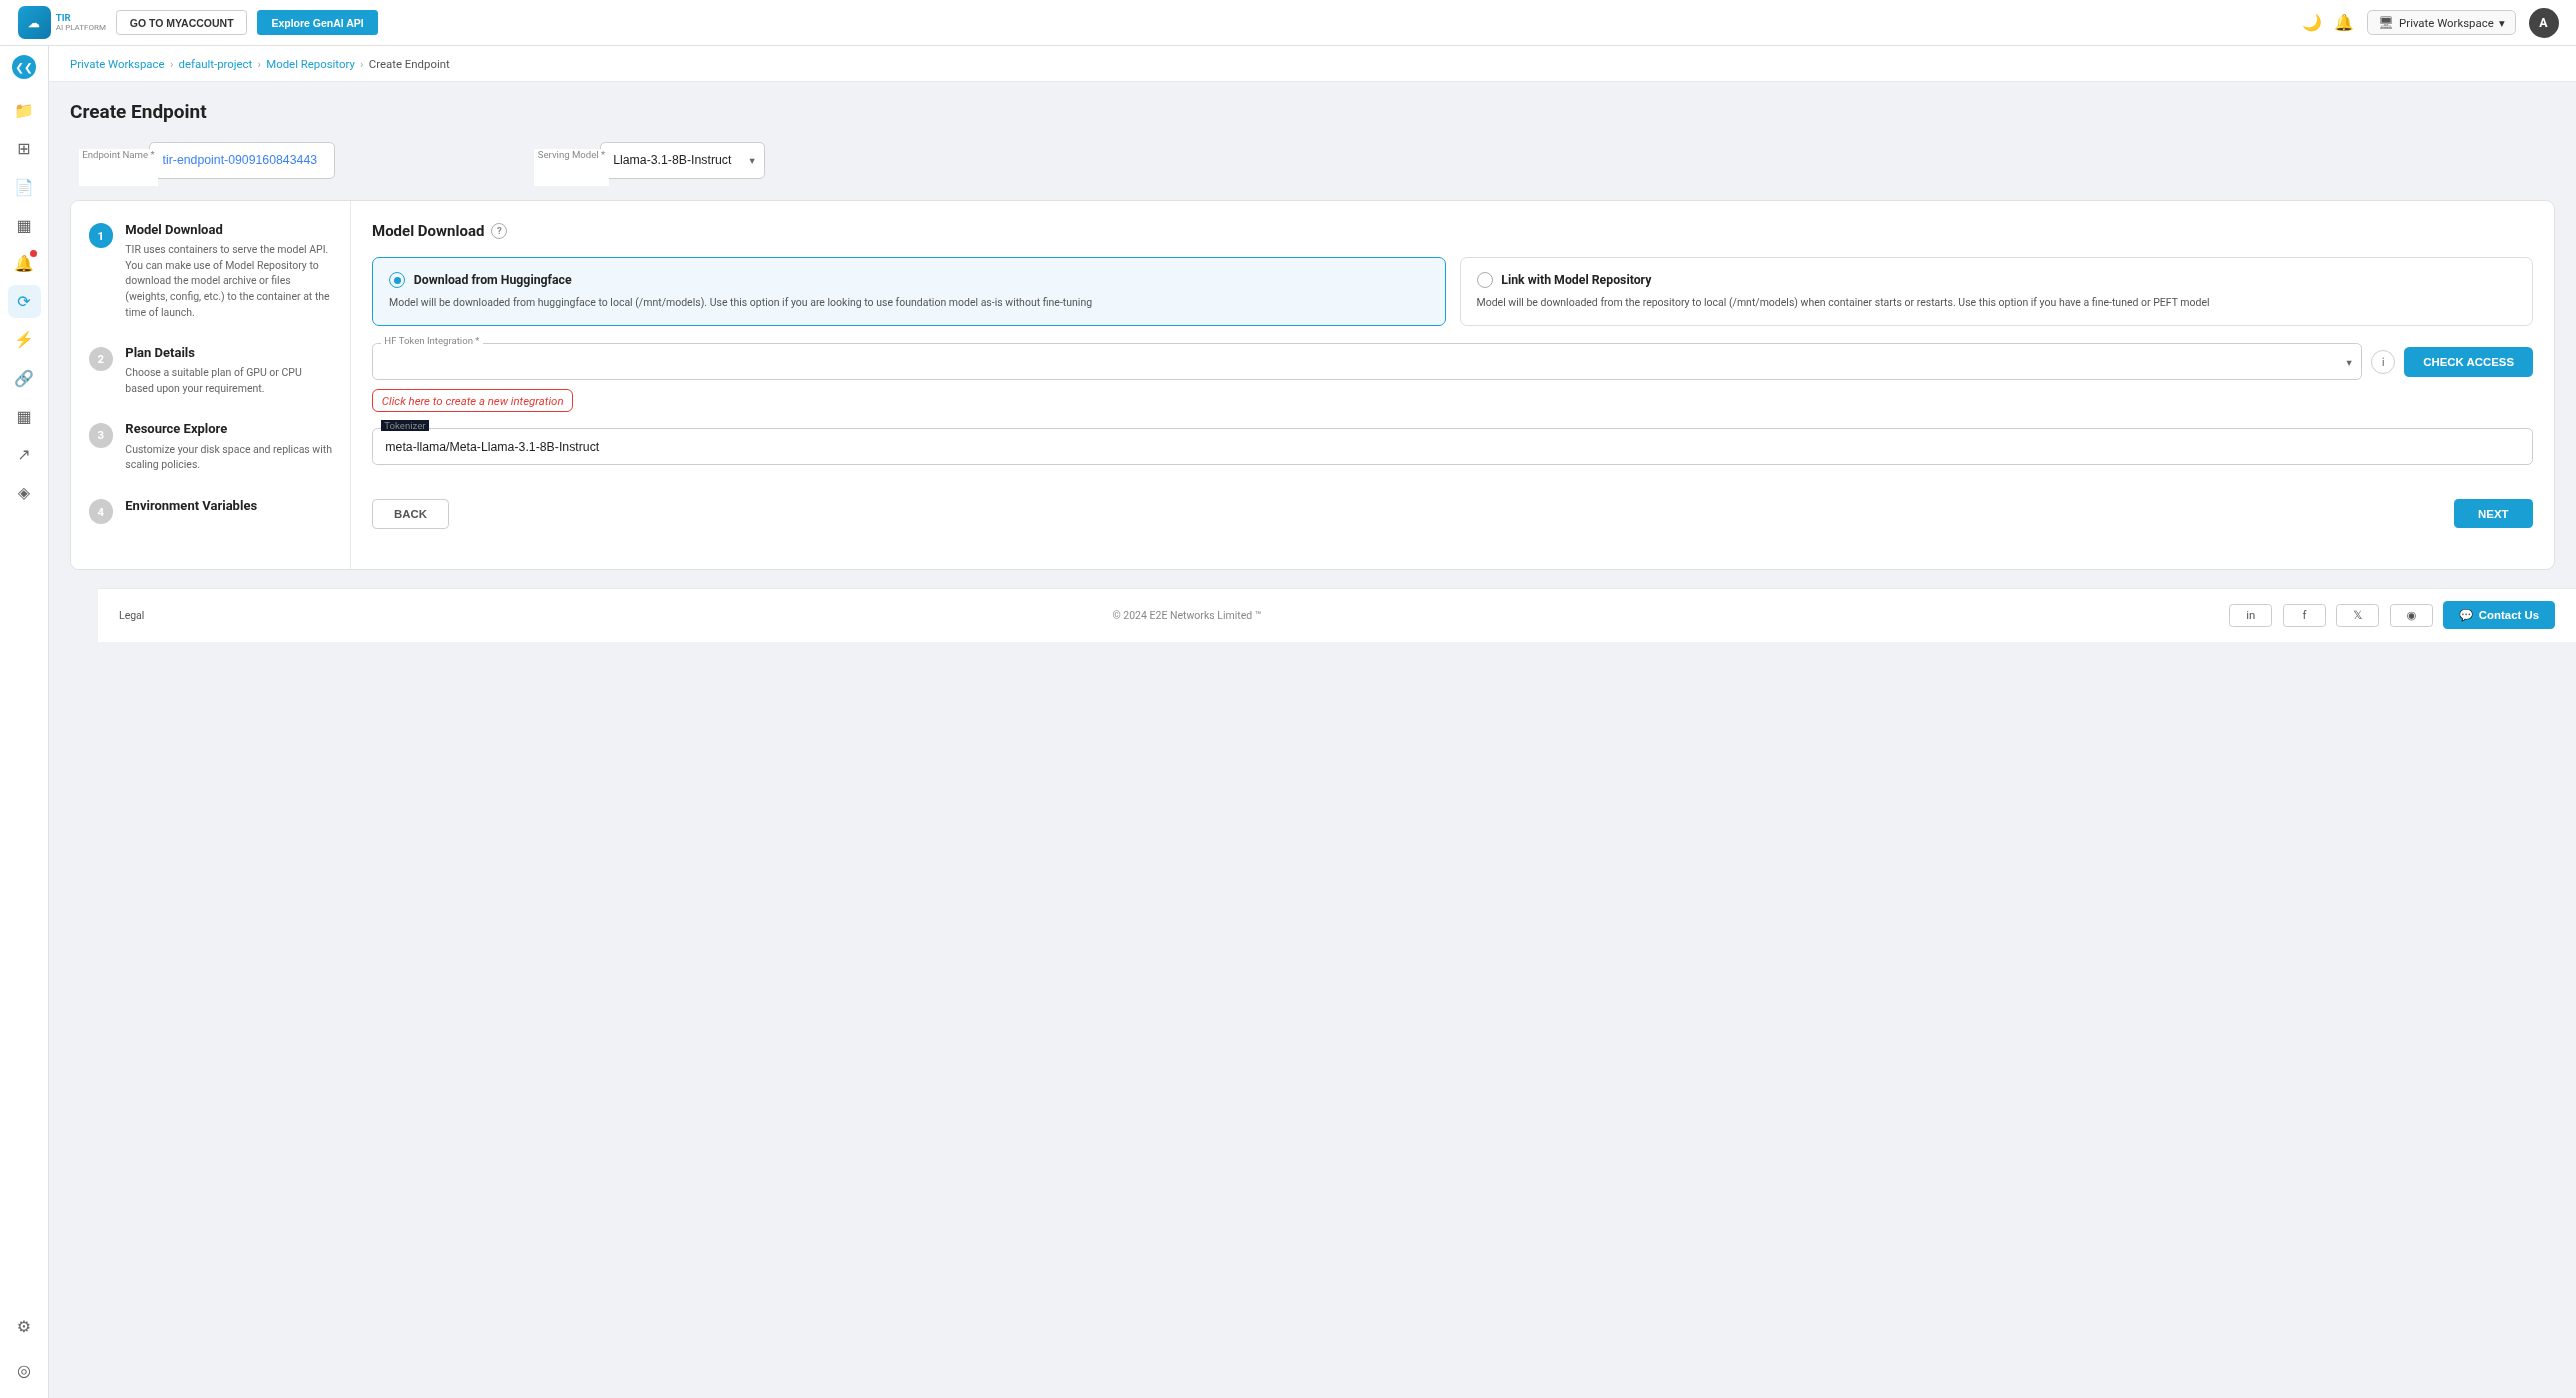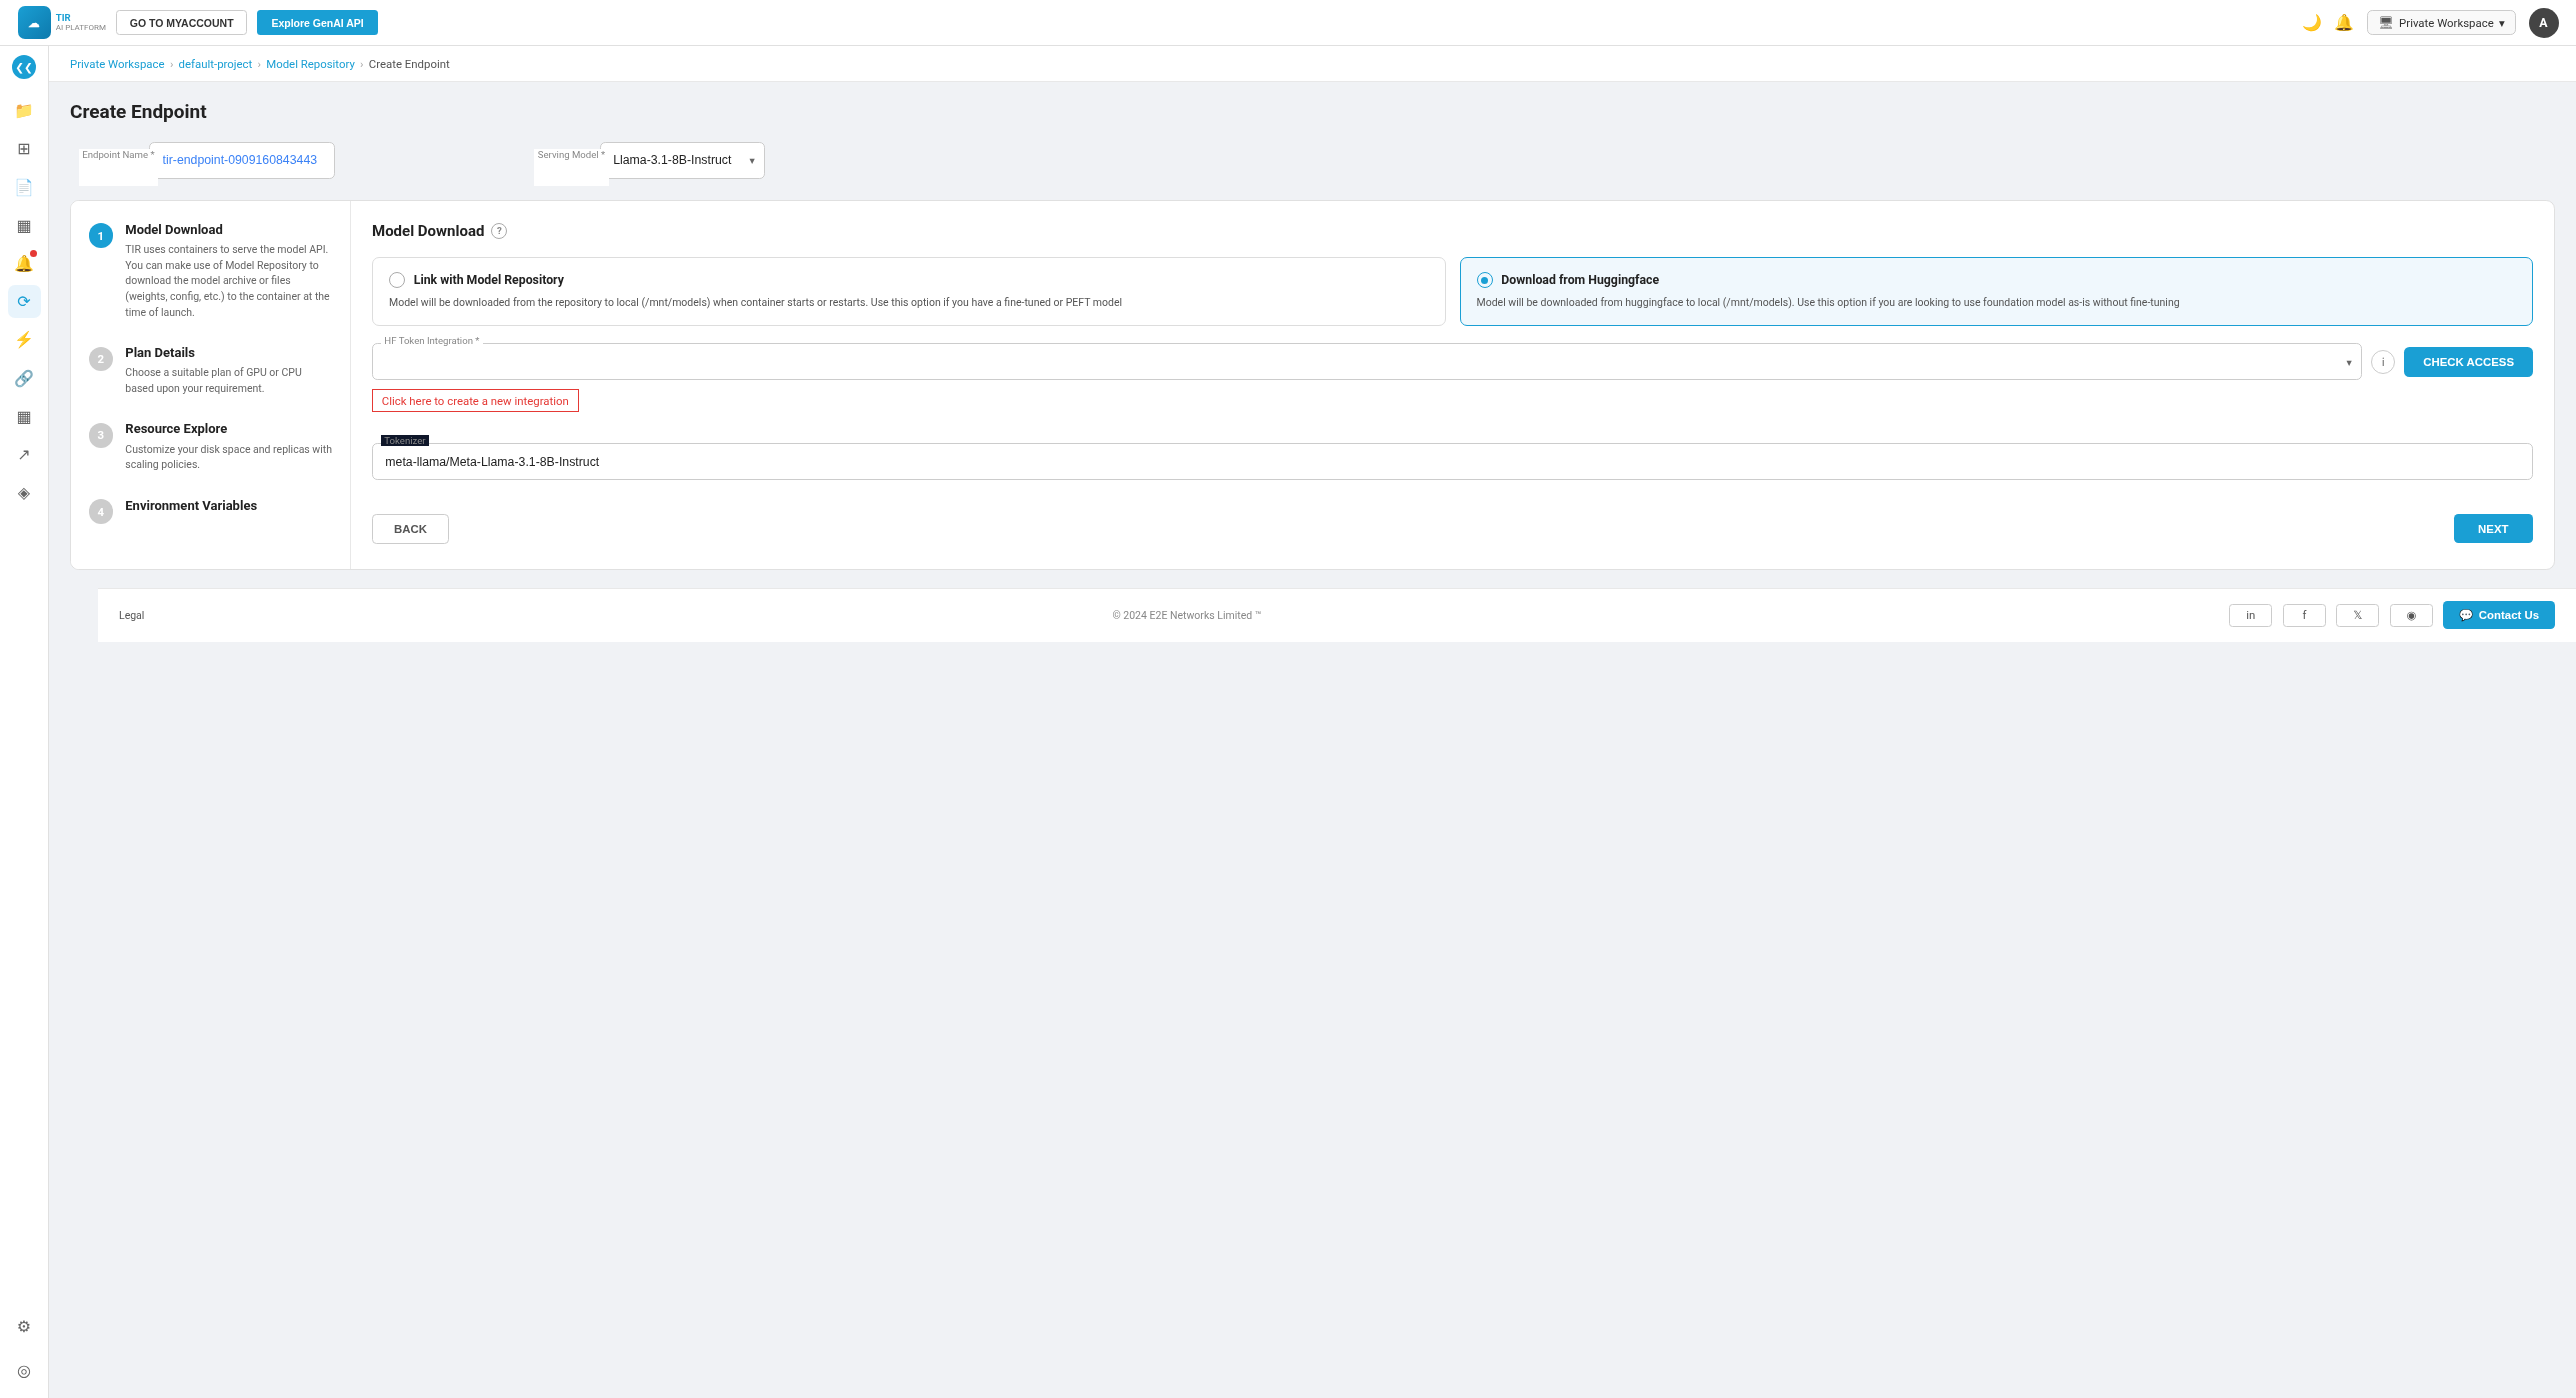--- a/index.html
+++ b/index.html
@@ -171,22 +171,22 @@
     }
     .btn-check-access {
       background: #1a9fd4; color: #fff; border: none; padding: 8.8px 19px;
       border-radius: 5.3px; font-size: 11.4px; font-weight: 700; cursor: pointer;
       white-space: nowrap;
     }
 
     
     .create-integration-link {
       display: inline-block; color: #e53935; font-size: 11.4px; cursor: pointer;
-      border: 1.3px solid #e53935; padding: 3.5px 8.8px; border-radius: 0;
-      margin-bottom: 15px; text-decoration: none;
+      border: 1.3px solid #e53935; padding: 3.5px 8.8px; border-radius: 6px;
+      margin-bottom: 0; text-decoration: none; font-style: italic;
     }
 
     
     .tokenizer-group { position: relative; }
     .tokenizer-label {
       position: absolute; top: -8px; left: 8.8px; font-size: 9.6px; color: #888;
       background: #0f172a; padding: 0 3.5px; z-index: 1;
     }
     .tokenizer-input {
       width: 100%; border: 0.9px solid #ccc; border-radius: 5.3px; padding: 10.5px 12.3px;
@@ -374,36 +374,36 @@
         </div>
 
         <div class="main-panel">
           <div class="section-title">
             <span>Model Download</span>
             <div class="help-icon">?</div>
           </div>
 
           <div class="radio-row">
 
-            <div class="radio-card">
-              <div class="radio-card-header">
-                <div class="radio-circle"></div>
-                <span class="radio-title">Link with Model Repository</span>
-              </div>
-              <div class="radio-desc">Model will be downloaded from the repository to local (/mnt/models) when container starts or restarts. Use this option if you have a fine-tuned or PEFT model</div>
-            </div>
-
             <div class="radio-card selected">
               <div class="radio-card-header">
                 <div class="radio-circle selected">
                   <div class="radio-dot"></div>
                 </div>
                 <span class="radio-title">Download from Huggingface</span>
               </div>
               <div class="radio-desc">Model will be downloaded from huggingface to local (/mnt/models). Use this option if you are looking to use foundation model as-is without fine-tuning</div>
+            </div>
+
+            <div class="radio-card">
+              <div class="radio-card-header">
+                <div class="radio-circle"></div>
+                <span class="radio-title">Link with Model Repository</span>
+              </div>
+              <div class="radio-desc">Model will be downloaded from the repository to local (/mnt/models) when container starts or restarts. Use this option if you have a fine-tuned or PEFT model</div>
             </div>
           </div>
 
           <div class="hf-token-row">
             <div class="hf-select-wrapper">
               <span class="hf-select-label">HF Token Integration *</span>
               <select class="hf-select">
                 <option value=""></option>
               </select>
               <span class="select-arrow">▾</span>

